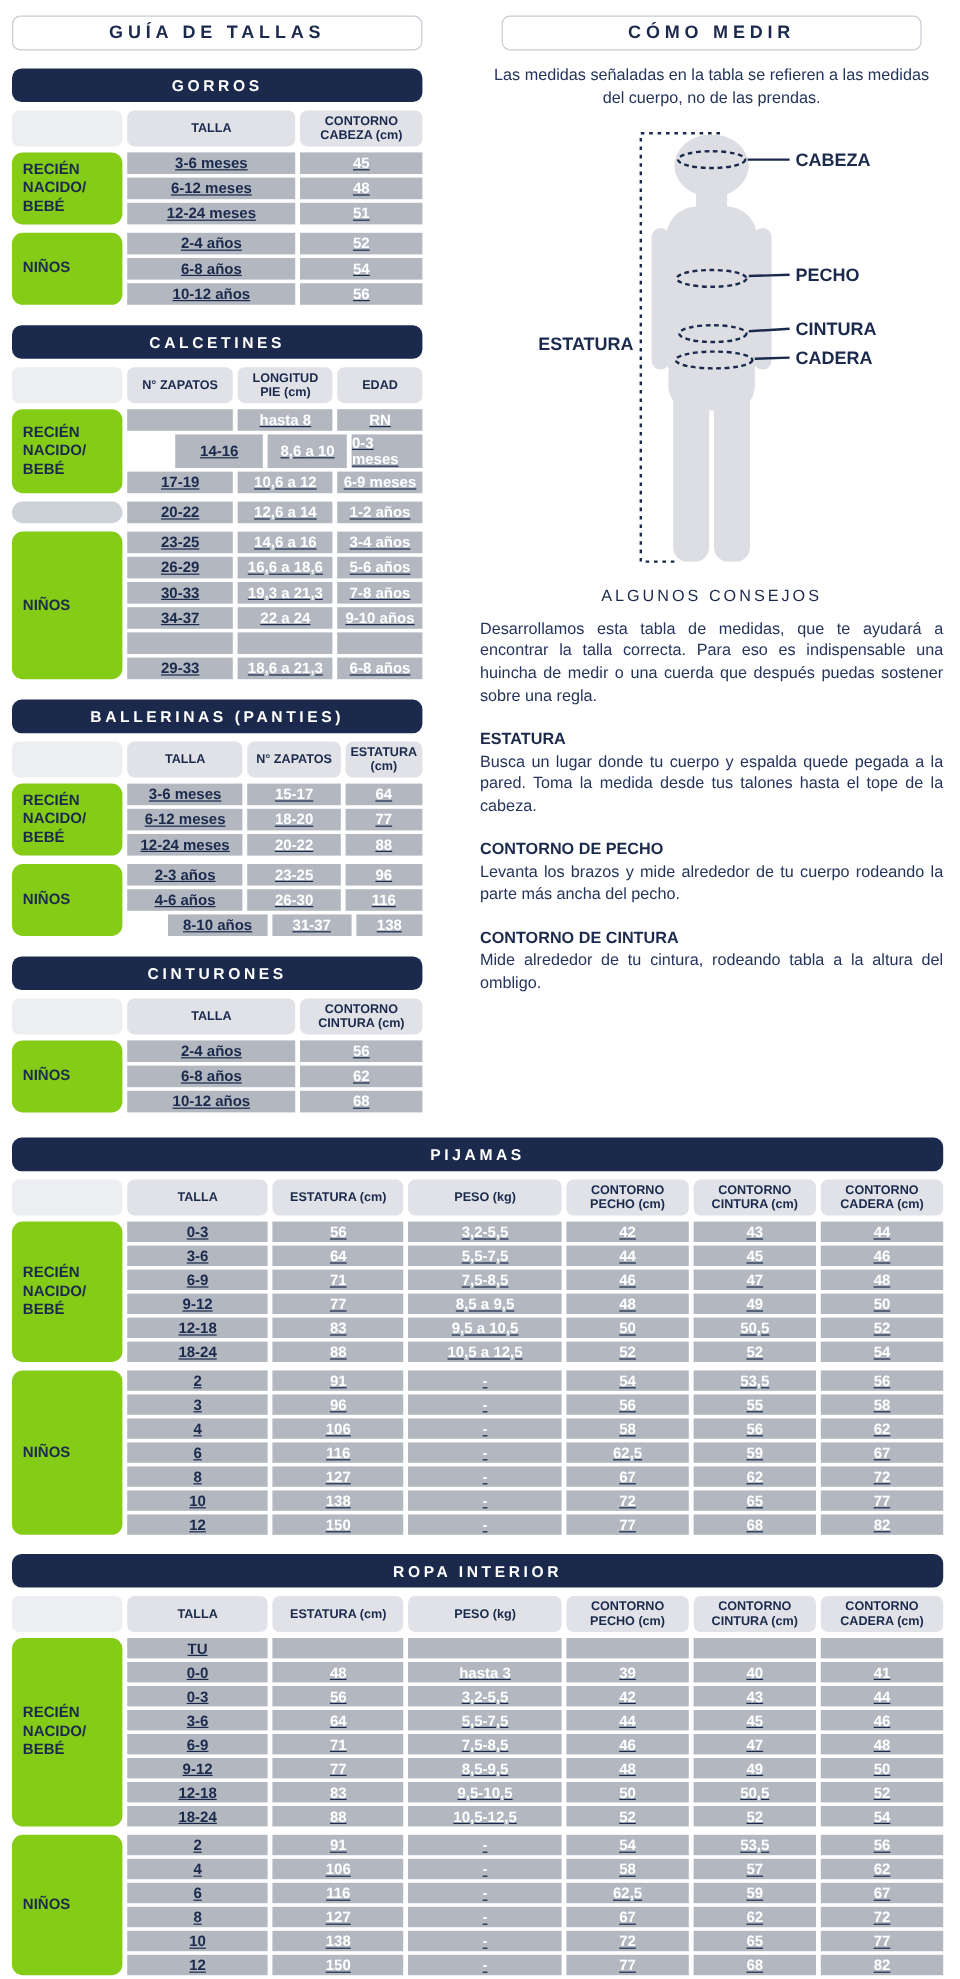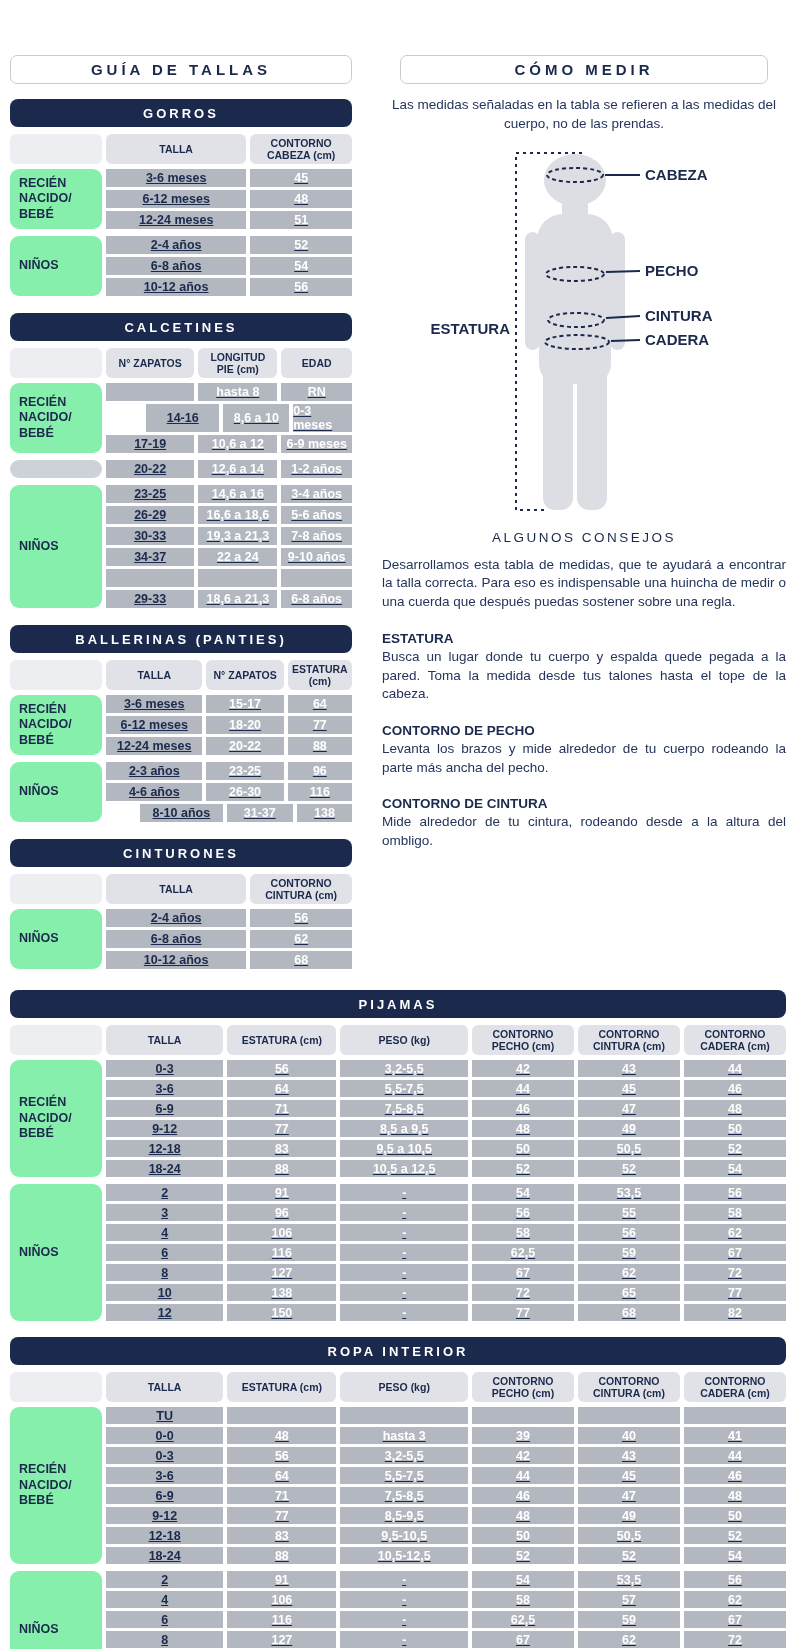--- a/index.html
+++ b/index.html
@@ -1,37 +1,37 @@
 <!DOCTYPE html>
 <html><head>
 <meta charset="utf-8">
 <style>
   html,body{margin:0;padding:0;background:#fff;}
   body{width:800px;height:1649px;overflow:hidden;font-family:"Liberation Sans",sans-serif;color:#1B2A4C;}
   .page{padding:12px 14px 0 10px;box-sizing:border-box;}
-  .top{display:flex;gap:30px;margin-top:42px;}
+  .top{display:flex;gap:48px;}
   .col-left{flex:0 0 342px;width:342px;}
   .col-right{flex:1;min-width:0;}
 
   .title-box{border:1.5px solid #C7CBD2;border-radius:7px;height:27px;display:flex;align-items:center;justify-content:center;
     font-weight:bold;font-size:15px;letter-spacing:4px;color:#1B2A4C;background:#fff;}
   .col-left .title-box{margin:1px 0 15px 0;}
   .col-right .title-box{margin:1px 18px 12px 18px;}
 
   
   .size-table{margin-bottom:17px;}
   .tbar{background:#1B2A4C;color:#fff;border-radius:8px;height:28px;display:flex;align-items:center;justify-content:center;
     font-weight:bold;font-size:13px;letter-spacing:3px;margin-bottom:7px;}
   .hrow{display:grid;gap:4px;margin-bottom:5px;}
   .corner{background:#EDEEF1;border-radius:6px;}
   .hcell{background:#E0E2E7;border-radius:6px;color:#1B2A4C;font-weight:bold;font-size:10.5px;line-height:1.15;
     display:flex;align-items:center;justify-content:center;text-align:center;min-height:30px;padding:2px 4px;box-sizing:border-box;}
   .grow{display:flex;gap:4px;margin-bottom:7px;}
   .size-table .grow:last-child{margin-bottom:0;}
-  .glabel{flex:0 0 92px;background:#86efac;border-radius:9px;display:flex;align-items:center;
+  .glabel{flex:0 0 92px;background:#84cc16;border-radius:9px;display:flex;align-items:center;
     padding:4px 4px 4px 9px;font-weight:bold;font-size:12.5px;line-height:1.25;color:#1B2A4C;box-sizing:border-box;}
   .gl-empty{background:#CDD1D8;}
   .rows{flex:1;display:flex;flex-direction:column;gap:3px;text-decoration:underline;}
   .drow{display:grid;gap:4px;flex:1;}
   .cell{background:#B2B7C0;display:flex;align-items:center;justify-content:center;
     font-weight:bold;font-size:12.5px;min-height:18px;}
   .wide .cell{min-height:17px;}
   .c-navy{color:#1B2A4C;}
   .c-white{color:#fff;}
   #wide-tables{margin-top:4px;}
@@ -304,21 +304,21 @@
           <div class="tip">
             <h4>ESTATURA</h4>
             <p>Busca un lugar donde tu cuerpo y espalda quede pegada a la pared. Toma la medida desde tus talones hasta el tope de la cabeza.</p>
           </div>
           <div class="tip">
             <h4>CONTORNO DE PECHO</h4>
             <p>Levanta los brazos y mide alrededor de tu cuerpo rodeando la parte más ancha del pecho.</p>
           </div>
           <div class="tip">
             <h4>CONTORNO DE CINTURA</h4>
-            <p>Mide alrededor de tu cintura, rodeando desde a la altura del ombligo.</p>
+            <p>Mide alrededor de tu cintura, rodeando tabla a la altura del ombligo.</p>
           </div>
         </div>
     </div>
   </div>
 
   <div id="wide-tables">
       <section class="size-table wide">
         <div class="tbar">PIJAMAS</div>
         <div class="hrow" style="grid-template-columns: 92px 1.15fr 1.07fr 1.25fr 1fr 1fr 1fr;">
           <div class="corner"></div>

